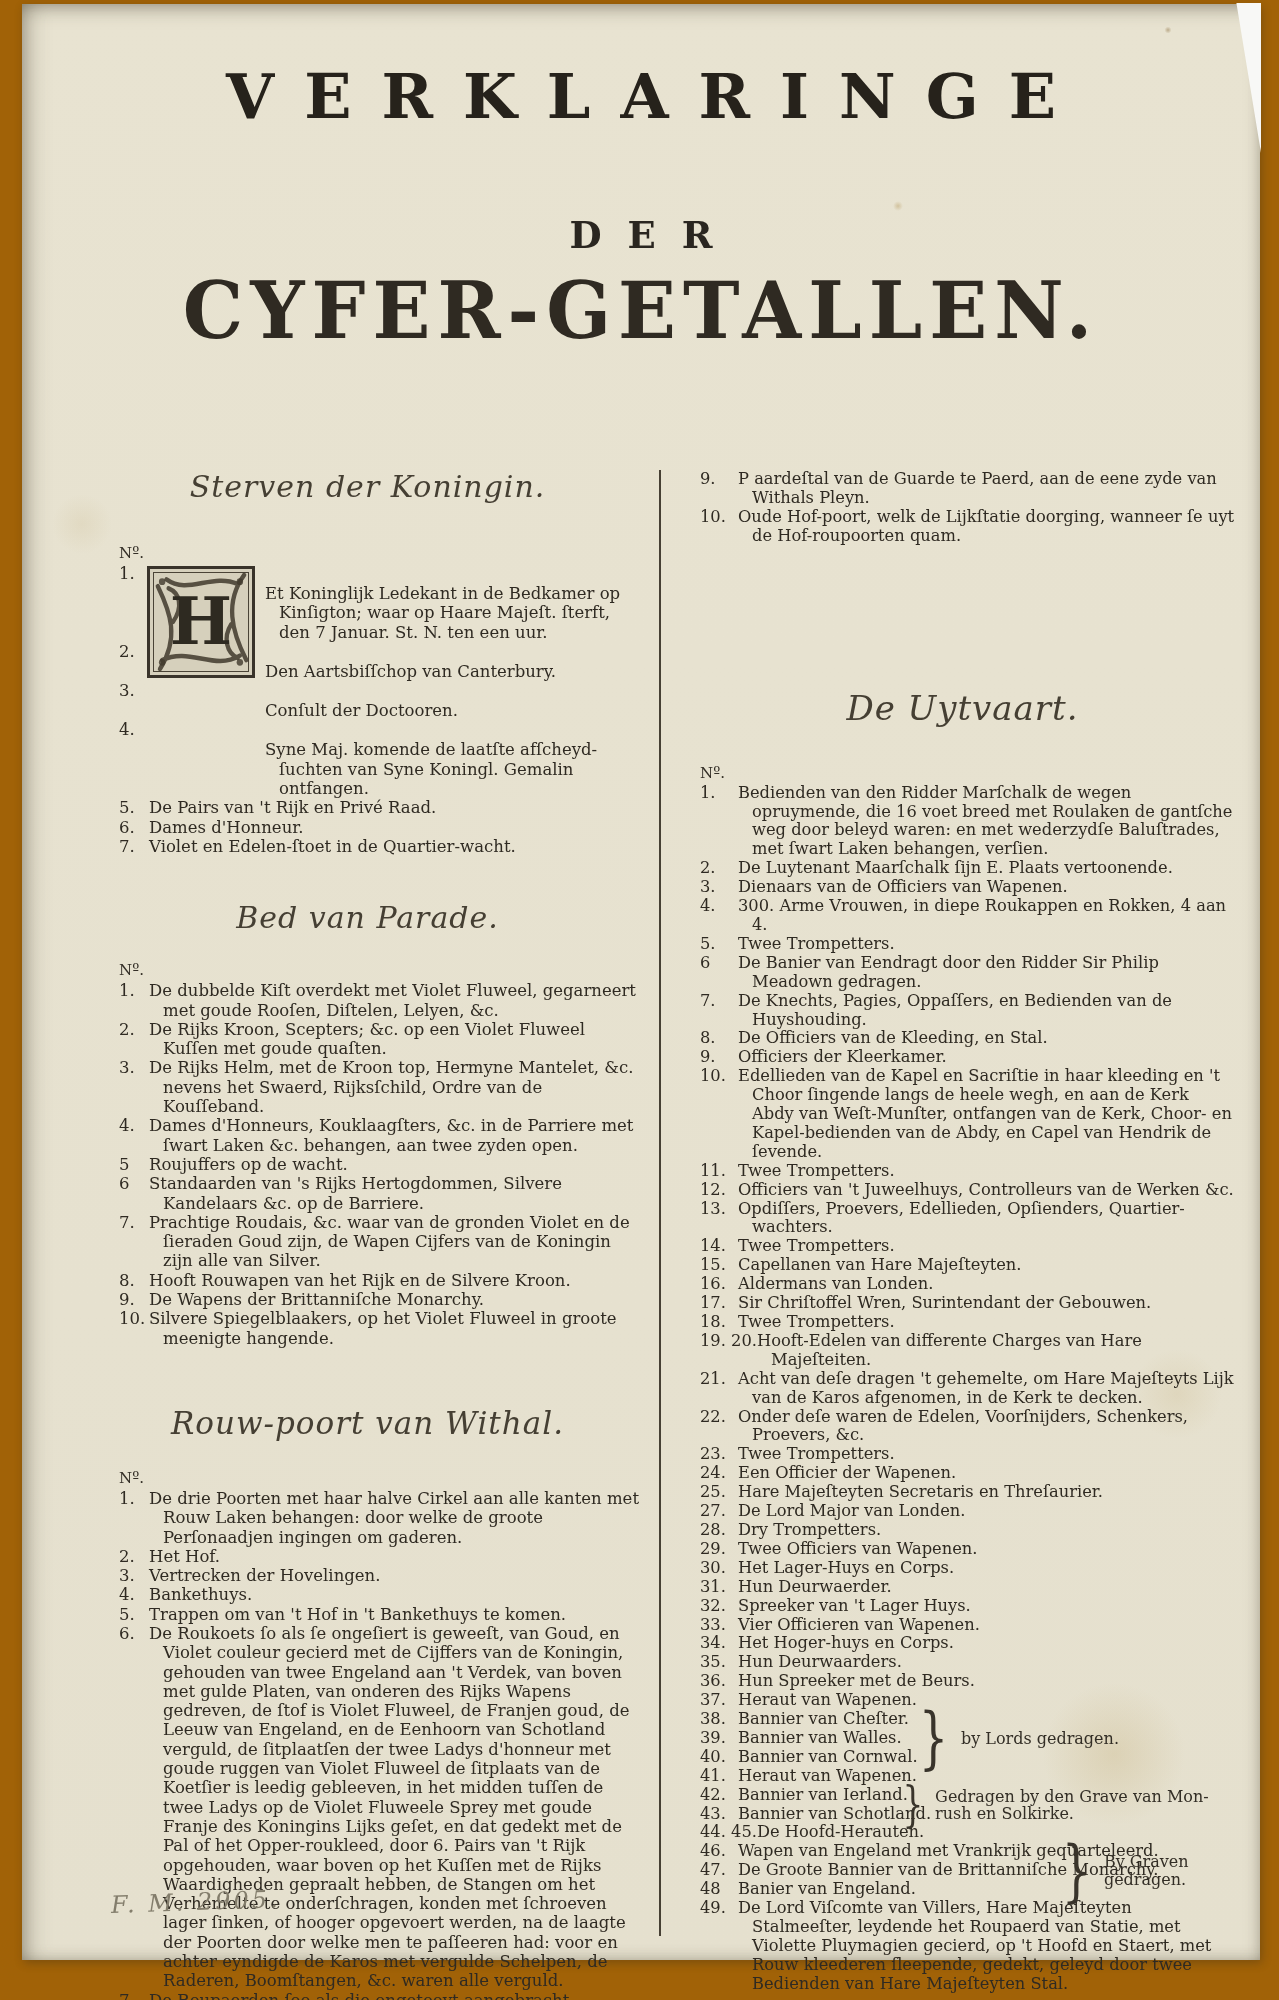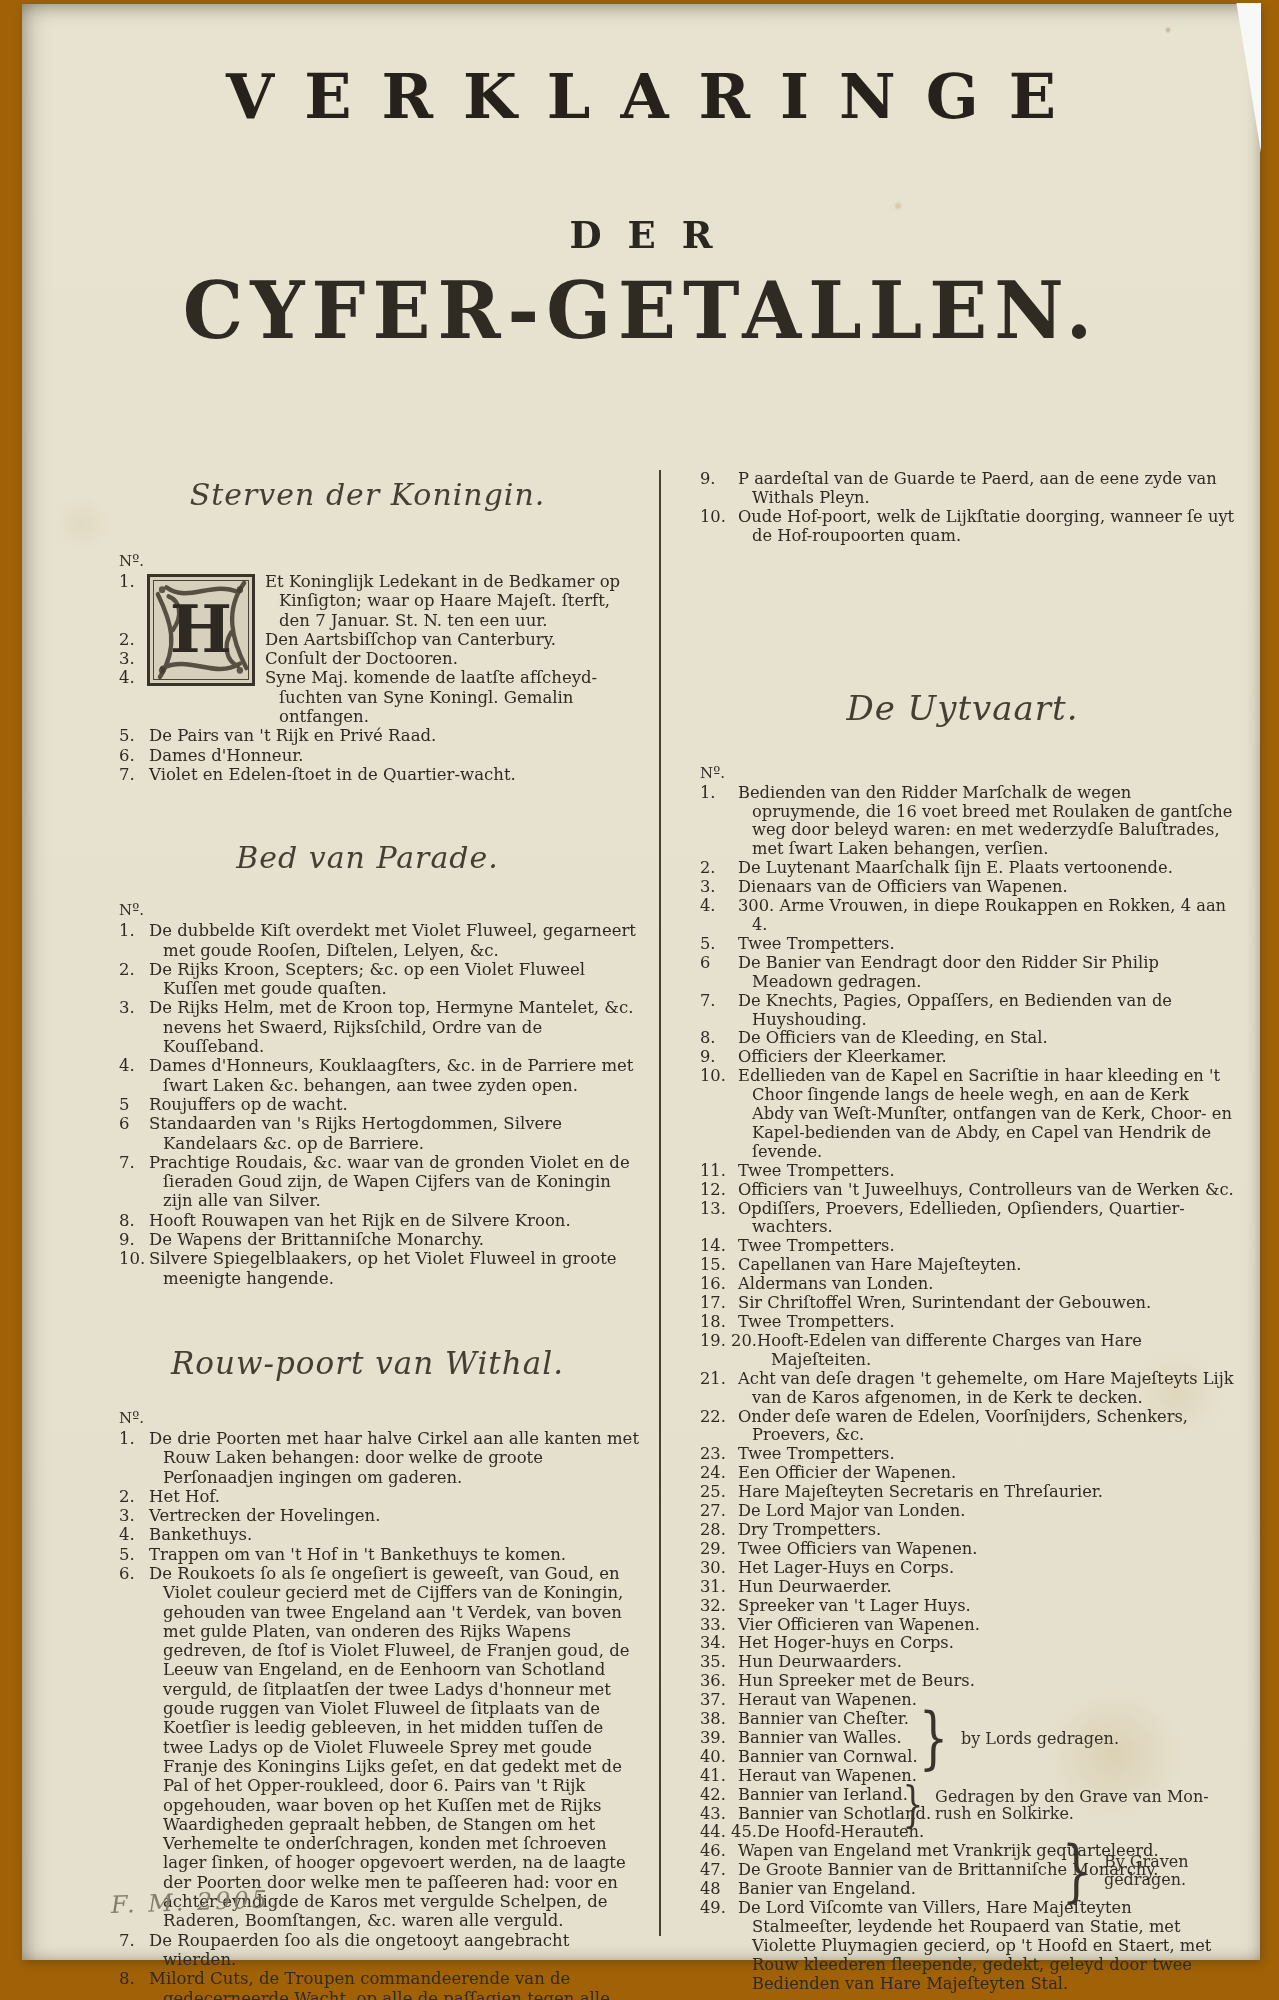--- a/index.html
+++ b/index.html
@@ -31,39 +31,39 @@
       font-size:37px;letter-spacing:26px;padding-left:26px;color:#2a2620;margin-top:16px;}
   .t3{position:absolute;top:262px;left:0;right:0;margin:0;text-align:center;font-weight:700;
       font-size:76px;letter-spacing:7px;color:#22
 1e18;transform:scaleY(1.04);}
   
   .divider{position:absolute;left:637px;top:466px;width:2px;height:1466px;background:#464034;}
   .col{position:absolute;box-sizing:border-box;}
   .col-left{left:73px;top:461px;width:545px;}
   .col-right{left:668px;top:458px;width:545px;}
   .sec-h{margin:0;font-style:italic;font-weight:500;text-align:center;color:#453f33;letter-spacing:1px;}
-  .s1h{margin-top:12px;font-size:30px;}
-  .s2h{margin-top:56px;font-size:30px;}
+  .s1h{margin-top:4px;font-size:30px;}
+  .s2h{margin-top:44px;font-size:30px;}
   .s3h{margin-top:57px;font-size:31px;}
   .uyt-h{margin-top:142px;font-size:34px;}
   .no-label{font-size:15px;color:#332e26;}
   .col-left .no-label{margin:40px 0 2px 24px;}
   .col-left .no-label.mid{margin-top:26px;}
   .col-left .no-label.mid2{margin-top:28px;}
   .col-right .no-label{margin:36px 0 2px 10px;}
   .list{position:relative;}
   .col-left .list{font-size:16.5px;line-height:19.3px;}
   .col-right .list{font-size:16.3px;line-height:18.9px;}
   .col-right .list.cont{margin-top:8px;}
   .row{display:flex;position:relative;align-items:flex-start;}
   .num{flex:0 0 auto;box-sizing:border-box;white-space:nowrap;}
   .col-left .num{min-width:54px;padding-left:24px;}
   .col-right .num{min-width:48px;padding-left:10px;}
   .txt{flex:1 1 auto;padding-left:14px;text-indent:-14px;}
-  .s1 .dc .txt{margin-left:116px;}
+  .s1 .dc .txt{margin-left:116px;margin-top:20px;}
   
   .dropcap{position:absolute;left:52px;top:2px;width:108px;height:112px;background:#d6d0bc;
     box-shadow:inset 0 0 0 3px #39332a, inset 0 0 0 6px #d6d0bc, inset 0 0 0 7px #4a4336;
     z-index:1;}
   .dropcap svg{position:absolute;inset:0;width:100%;height:100%;}
   .dc-letter{position:absolute;inset:0;display:flex;align-items:center;justify-content:center;
     font-size:66px;font-weight:700;color:#2e2a21;}
   
   .brace-note{position:absolute;top:50%;transform:translateY(-50%);display:flex;align-items:center;
     white-space:pre-line;font-size:16px;line-height:17.5px;color:#332e26;z-index:2;text-indent:0;}

